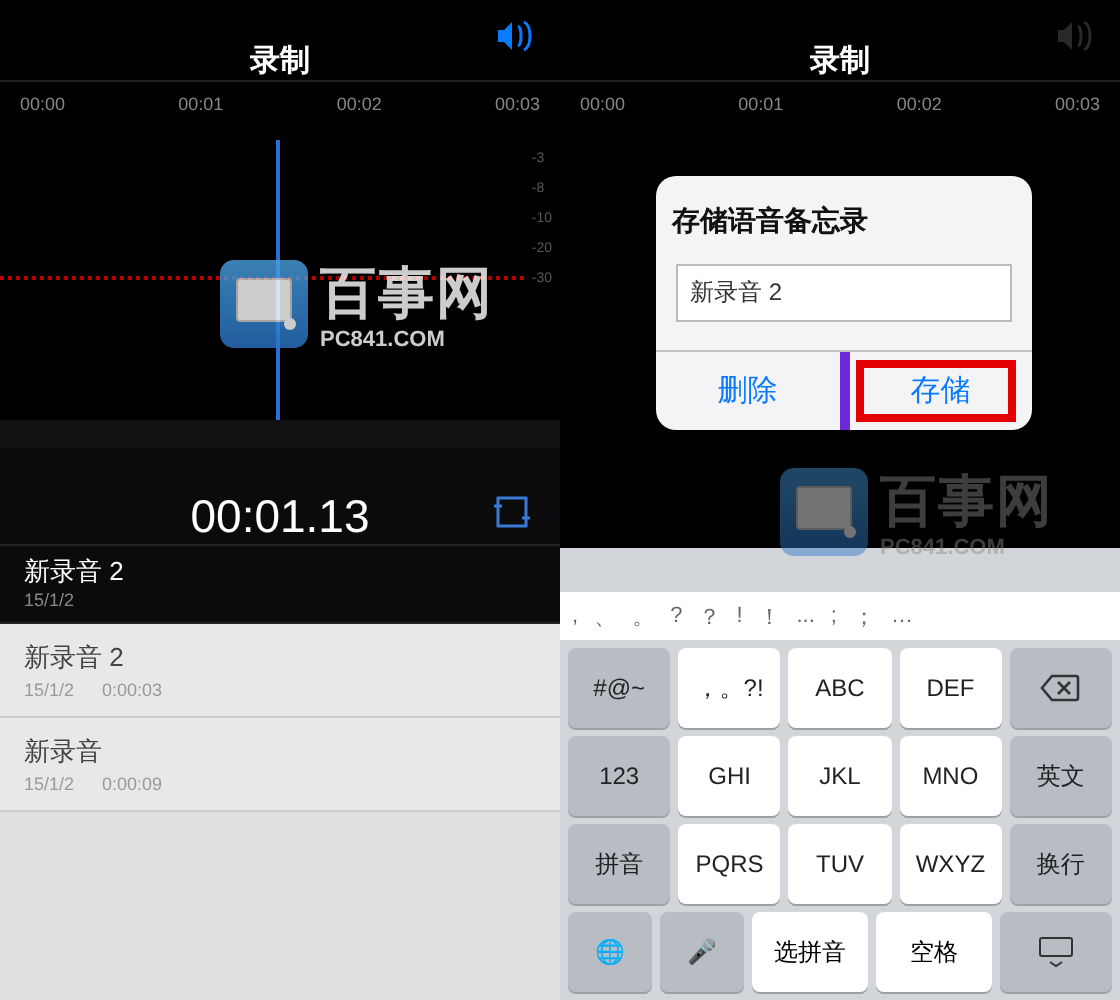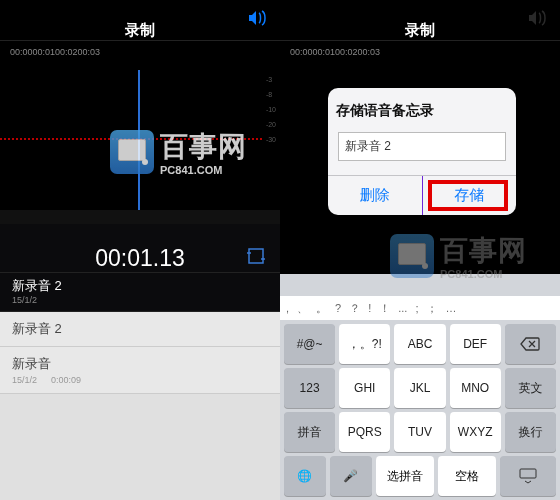--- a/index.html
+++ b/index.html
@@ -5,21 +5,21 @@
 *{margin:0;padding:0;box-sizing:border-box;font-family:-apple-system,"Helvetica Neue",Arial,sans-serif}
 body{width:560px;height:500px;background:#fff;display:flex;overflow:hidden;position:relative}
 .pane{width:280px;height:500px;position:relative;overflow:hidden}
 .left{background:#e0e0e0}
 .right{background:#d2d5da}
 .topbar{height:40px;background:#000;position:relative;display:flex;align-items:flex-end;justify-content:center}
 .title{color:#fff;font-size:15px;font-weight:600}
 .sound{position:absolute;right:12px;top:10px;display:inline-flex;align-items:center}
 .sound.dim{opacity:.3}
 .timeline{height:30px;background:#000;position:relative;border-top:1px solid #222}
-.ticks{display:flex;padding:6px 10px;color:#888;font-size:9px}
+.ticks{display:flex;justify-content:space-between;padding:6px 10px;color:#888;font-size:9px}
 .wave{height:140px;background:#000;position:relative;overflow:hidden}
 .dbscale{position:absolute;right:4px;top:6px;font-size:7px;color:#555}
 .dbscale div{margin-bottom:8px}
 .playhead{position:absolute;left:138px;top:0;bottom:0;width:2px;background:#2a6fd6}
 .playhead:before{content:"";position:absolute;top:-28px;left:-3px;width:8px;height:8px;background:#2a6fd6;border-radius:50%}
 .wfdots{position:absolute;left:0;right:18px;top:68px;height:2px;border-top:2px dotted #b00}
 .underwave{background:#111;height:14px}
 .timecode{height:48px;background:#0b0b0d;color:#fff;display:flex;align-items:flex-end;justify-content:center;font-size:23px;font-weight:300;font-variant-numeric:tabular-nums;position:relative}
 .trimicon{position:absolute;right:14px;color:#3a7bd5}
 .rowcurrent{height:40px;background:#0b0b0d;color:#fff;padding:4px 12px;border-top:1px solid #222;border-bottom:1px solid #222}
@@ -34,21 +34,21 @@
 .list{background:#e8e8e8}
 .listitem{padding:8px 12px;border-bottom:1px solid #ccc}
 .listitem .nm{font-size:13px;color:#444}
 .listitem .meta{font-size:9px;color:#999;margin-top:2px}
 .listitem .meta span{margin-right:14px}
 .dialog{position:absolute;left:48px;top:88px;width:188px;background:#f4f4f6;border-radius:10px;box-shadow:0 4px 18px rgba(0,0,0,.4);overflow:hidden;z-index:5}
 .dlgtitle{text-align:left;padding:14px 8px 12px;font-size:14px;font-weight:600;color:#111}
 .dlginput{margin:0 10px 14px;background:#fff;border:1px solid #bbb;padding:5px 6px;font-size:12px;color:#333}
 .dlgbtns{display:flex;border-top:1px solid #c4c4c8}
 .dlgbtns>div{flex:1;text-align:center;padding:10px 0;font-size:15px;color:#0a7aff}
-.dlgbtns>div:first-child{border-right:1px solid #6d28d9}
+.dlgbtns>div:first-child{border-right:5px solid #6d28d9}
 .savebox{position:absolute;left:calc(50% + 6px);bottom:4px;right:8px;top:4px;border:4px solid #e20000;pointer-events:none}
 .dlgbtns{position:relative}
 .kb{position:absolute;left:0;right:0;bottom:0;background:#d2d5da}
 .punct{height:24px;background:#fff;display:flex;align-items:center;font-size:11px;color:#666;padding:0 6px;gap:8px}
 .keys{display:grid;grid-template-columns:repeat(5,1fr);gap:4px;padding:4px}
 .key{background:#fff;height:40px;display:flex;align-items:center;justify-content:center;font-size:12px;color:#222;border-radius:4px;box-shadow:0 1px 0 rgba(0,0,0,.25)}
 .key.gray{background:#b8bcc3}
 .bottomrow{display:grid;grid-template-columns:42px 42px 1fr 1fr 56px;gap:4px;padding:0 4px 4px}
 .bkey{background:#b8bcc3;height:40px;display:flex;align-items:center;justify-content:center;font-size:12px;border-radius:4px;box-shadow:0 1px 0 rgba(0,0,0,.25)}
 .bkey.w{background:#fff}
@@ -105,20 +105,21 @@
         </svg>
     </span>
   </div>
   <div class="rowcurrent">
     <div class="nm">新录音 2</div>
     <div class="dt">15/1/2</div>
   </div>
   <div class="list">
     <div class="listitem">
       <div class="nm">新录音 2</div>
+      <div class="meta"><span>15/1/2</span><span>0:00:03</span></div>
     </div>
     <div class="listitem">
       <div class="nm">新录音</div>
       <div class="meta"><span>15/1/2</span><span>0:00:09</span></div>
     </div>
   </div>
 </div>
 
 <div class="pane right">
   <div class="topbar">

